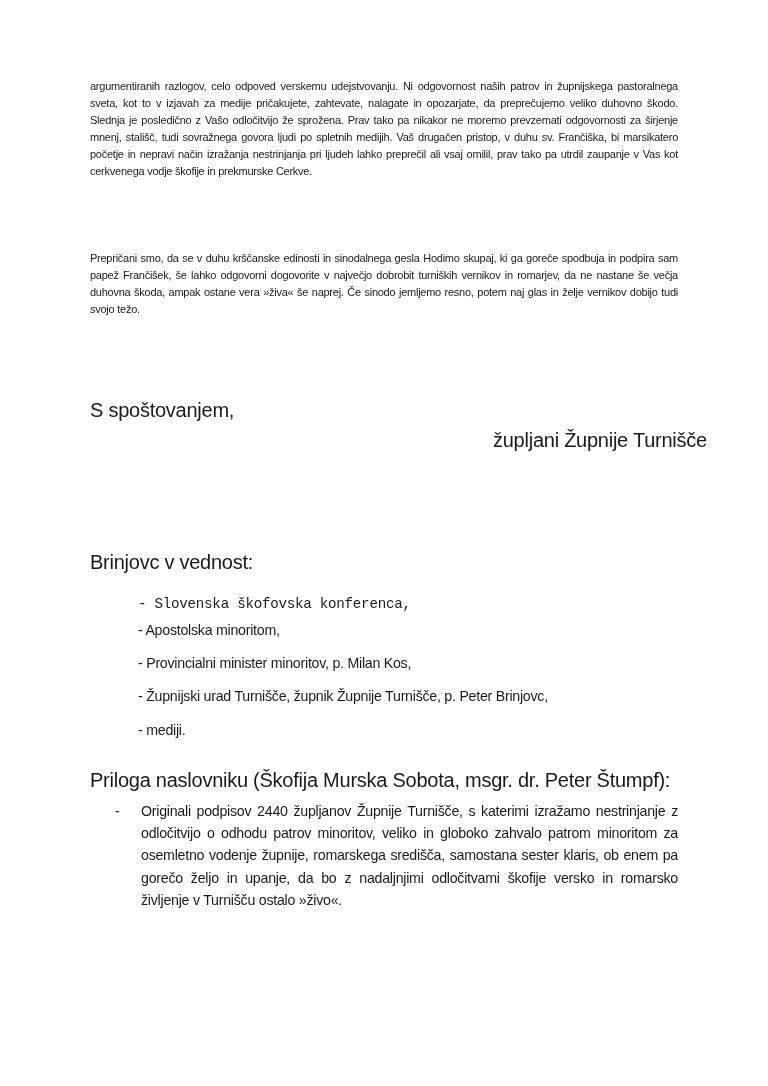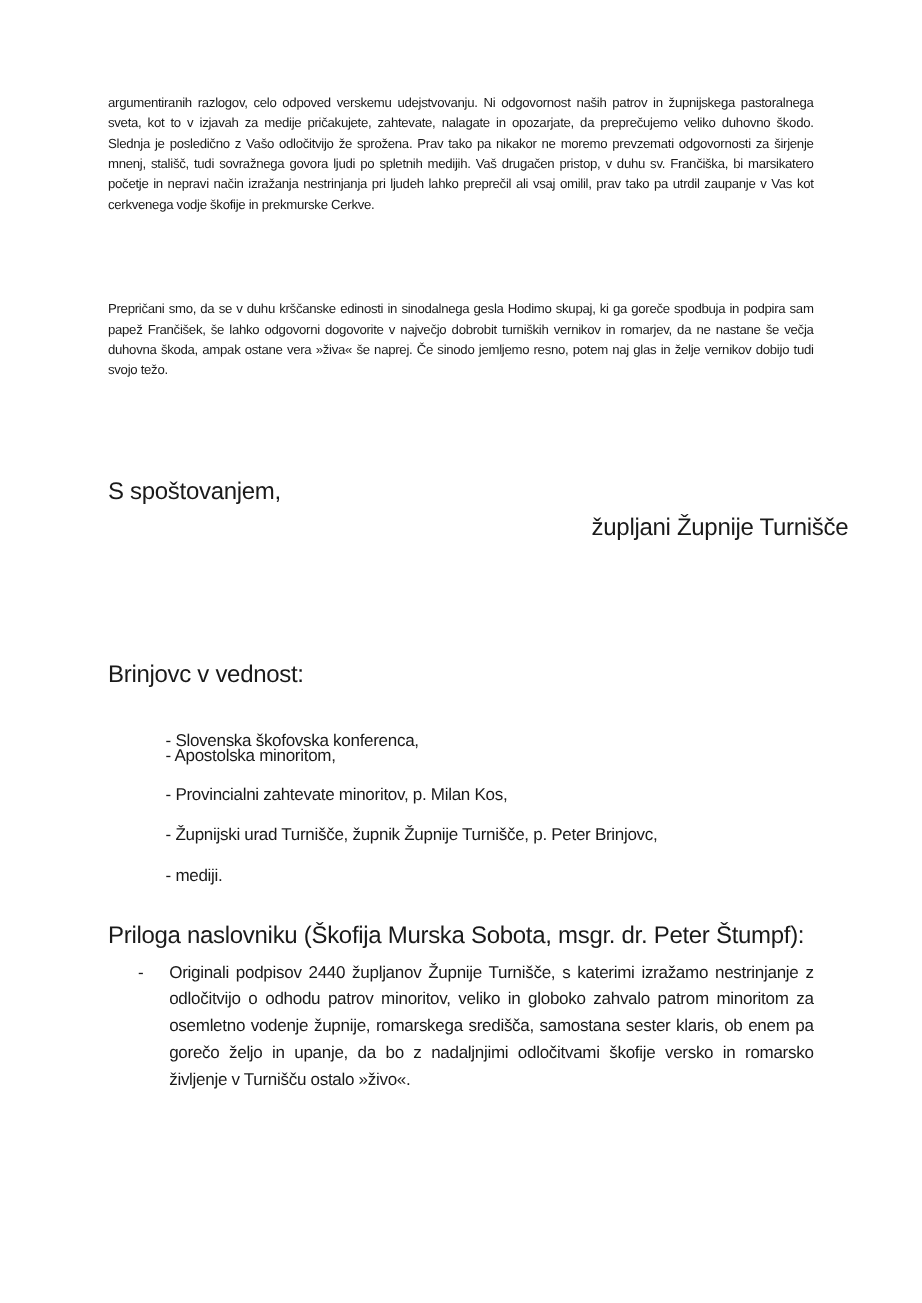--- a/index.html
+++ b/index.html
@@ -30,23 +30,23 @@
   <p class="para" style="top:78px; margin:0;">argumentiranih razlogov, celo odpoved verskemu udejstvovanju. Ni odgovornost naših patrov in župnijskega pastoralnega sveta, kot to v izjavah za medije pričakujete, zahtevate, nalagate in opozarjate, da preprečujemo veliko duhovno škodo. Slednja je posledično z Vašo odločitvijo že sprožena. Prav tako pa nikakor ne moremo prevzemati odgovornosti za širjenje mnenj, stališč, tudi sovražnega govora ljudi po spletnih medijih. Vaš drugačen pristop, v duhu sv. Frančiška, bi marsikatero početje in nepravi način izražanja nestrinjanja pri ljudeh lahko preprečil ali vsaj omilil, prav tako pa utrdil zaupanje v Vas kot cerkvenega vodje škofije in prekmurske Cerkve.</p>
 
   <p class="para" style="top:250px; margin:0;">Prepričani smo, da se v duhu krščanske edinosti in sinodalnega gesla Hodimo skupaj, ki ga goreče spodbuja in podpira sam papež Frančišek, še lahko odgovorni dogovorite v največjo dobrobit turniških vernikov in romarjev, da ne nastane še večja duhovna škoda, ampak ostane vera »živa« še naprej. Če sinodo jemljemo resno, potem naj glas in želje vernikov dobijo tudi svojo težo.</p>
 
   <div class="line" style="left:90px; top:400px;">S spoštovanjem,</div>
 
   <div class="line" style="left:493px; top:430px;">župljani Župnije Turnišče</div>
 
   <div class="line" style="left:90px; top:552px;">Brinjovc v vednost:</div>
 
-  <div class="cc-item" style="top:608px;">- Slovenska škofovska konferenca,</div>
+  <div class="cc-item" style="top:594px;font-family:Liberation Mono, monospace;">- Slovenska škofovska konferenca,</div>
   <div class="cc-item" style="top:620px;">- Apostolska minoritom,</div>
-  <div class="cc-item" style="top:653px;">- Provincialni zahtevate minoritov, p. Milan Kos,</div>
+  <div class="cc-item" style="top:653px;">- Provincialni minister minoritov, p. Milan Kos,</div>
   <div class="cc-item" style="top:686px;">- Župnijski urad Turnišče, župnik Župnije Turnišče, p. Peter Brinjovc,</div>
   <div class="cc-item" style="top:720px;">- mediji.</div>
 
   <div class="line" style="left:90px; top:770px;">Priloga naslovniku (Škofija Murska Sobota, msgr. dr. Peter Štumpf):</div>
 
   <span class="attach-bullet">-</span>
   <p class="attach" style="margin:0;">Originali podpisov 2440 župljanov Župnije Turnišče, s katerimi izražamo nestrinjanje z odločitvijo o odhodu patrov minoritov, veliko in globoko zahvalo patrom minoritom za osemletno vodenje župnije, romarskega središča, samostana sester klaris, ob enem pa gorečo željo in upanje, da bo z nadaljnjimi odločitvami škofije versko in romarsko življenje v Turnišču ostalo »živo«.</p>
 
 </div>
 

